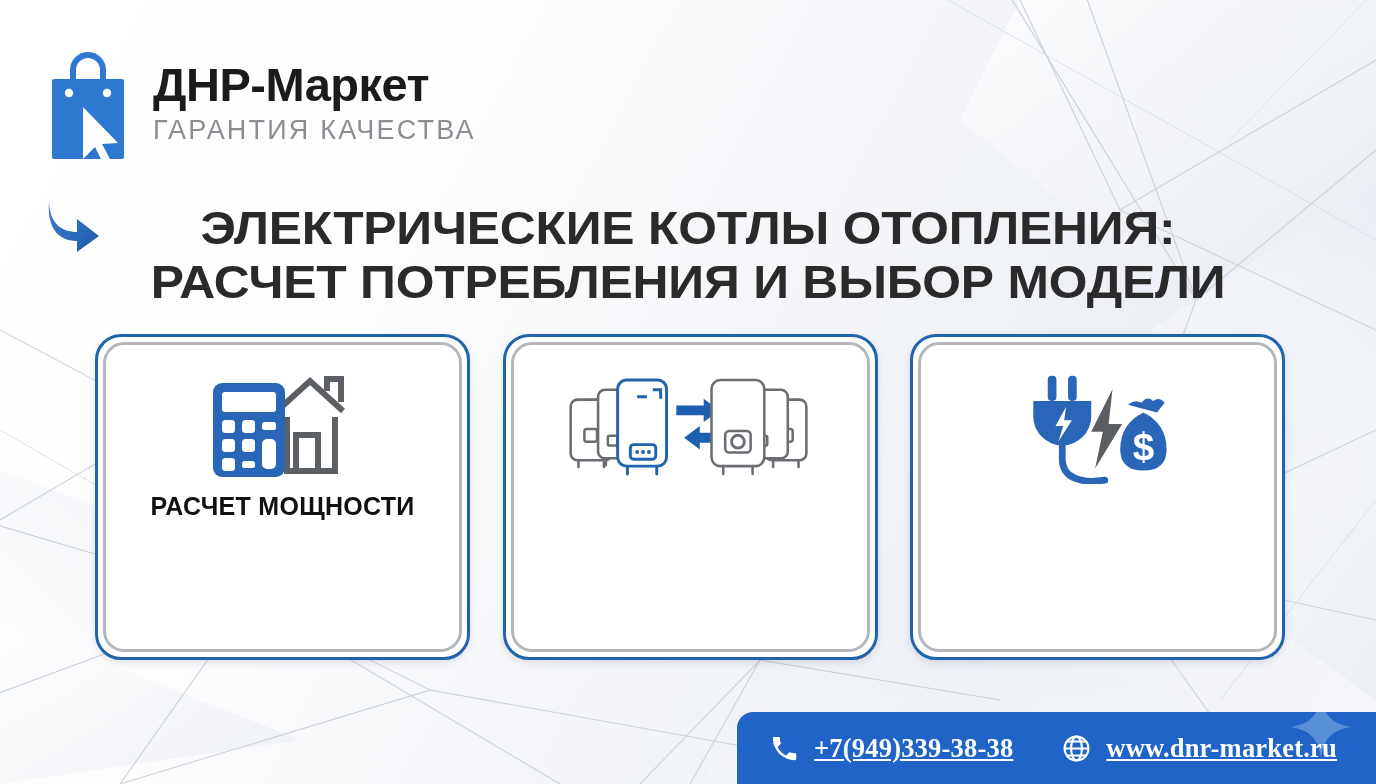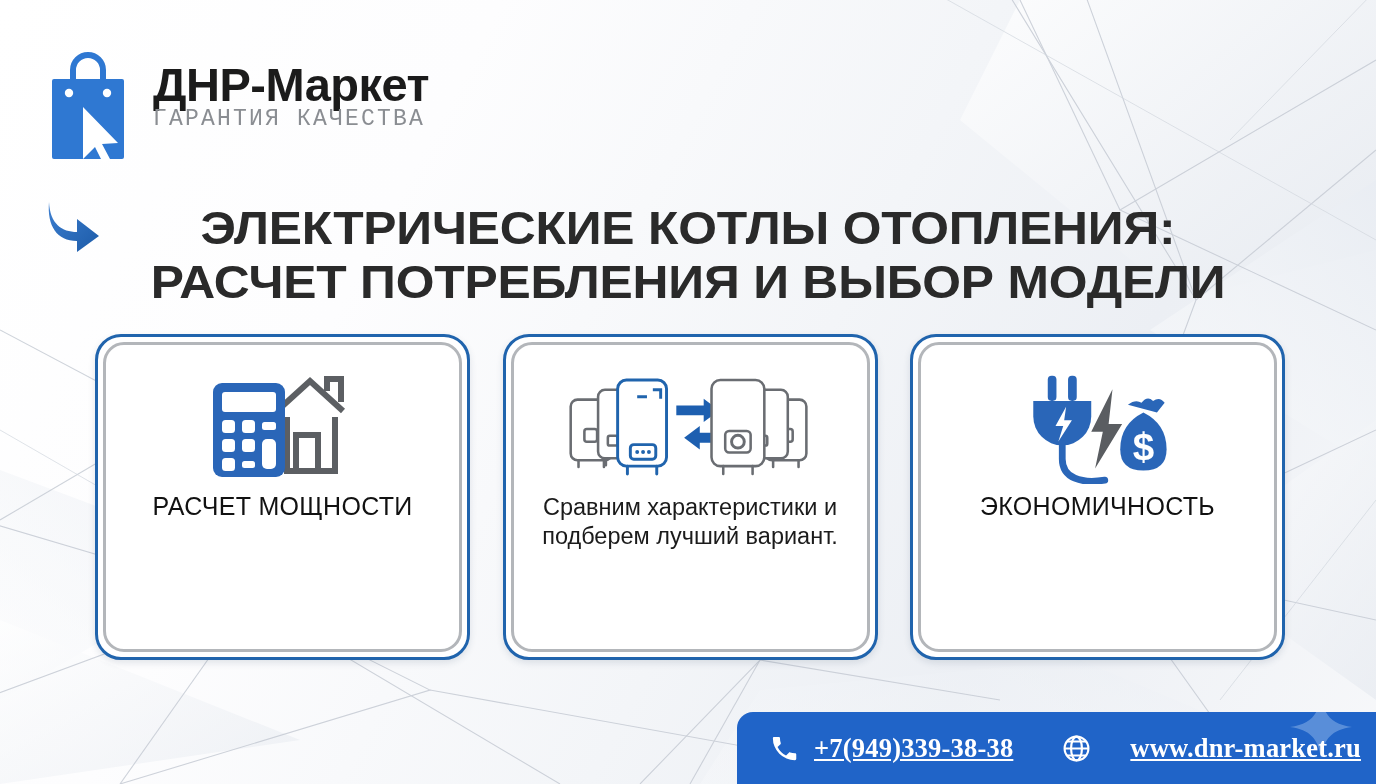--- a/index.html
+++ b/index.html
@@ -17,21 +17,21 @@
     background:
       linear-gradient(118deg,#ffffff 0%,#fdfdfe 28%,#f3f5f8 56%,#eceff4 74%,#f7f8fa 100%);
   }
   .bg-svg{position:absolute;inset:0;width:1376px;height:784px;}
 
   
   .logo{position:absolute;left:50px;top:47px;display:flex;align-items:flex-start;}
   .logo-mark{width:76px;height:115px;position:relative;flex:0 0 auto;}
   .logo-text{margin-left:27px;padding-top:14px;}
   .logo-title{font-size:47px;font-weight:700;color:#1b1b1b;letter-spacing:-0.5px;line-height:1;}
-  .logo-sub{font-size:23px;color:#8a8d92;letter-spacing:2.2px;line-height:1;font-family:Liberation Mono, monospace;}
+  .logo-sub{font-size:27px;color:#8a8d92;letter-spacing:2.2px;margin-top:9px;line-height:1;}
 
   
   .arrow-deco{position:absolute;left:44px;top:196px;width:58px;height:58px;}
   .headline{position:absolute;left:0;right:0;top:170px;text-align:center;
     font-size:47px;font-weight:800;color:#2a2a2a;line-height:1.13;
     letter-spacing:-0.2px;transform:scaleX(1.06);transform-origin:50% 0;
     padding:0 40px;box-sizing:border-box;}
   .headline .l2{display:block;}
 
   
@@ -43,35 +43,35 @@
     background:#ffffff;padding:5px;
     box-shadow:0 3px 7px rgba(40,60,90,.13);
   }
   .card-inner{
     width:100%;height:100%;box-sizing:border-box;
     border:3px solid #b3b6ba;border-radius:21px;background:#fff;
     display:flex;flex-direction:column;align-items:center;
     padding:26px 16px 12px;
   }
   .card-icon{height:112px;display:flex;align-items:center;justify-content:center;}
-  .card-title{font-size:25px;font-weight:400;color:#111;margin-top:11px;
+  .card-title{font-size:25px;font-weight:700;color:#111;margin-top:11px;
      letter-spacing:.3px;text-align:right;line-height:1;}
   .card-text{font-size:23.5px;color:#1b1b1b;text-align:center;margin-top:10px;
      line-height:1.22;}
 
   
   .footer{
     position:absolute;left:737px;top:712px;width:639px;height:72px;
     background:#2064c8;border-top-left-radius:16px;
     display:flex;align-items:center;overflow:hidden;
   }
   .footer-sparkle{position:absolute;right:24px;top:-16px;width:62px;height:62px;opacity:.45;}
   .f-item{display:flex;align-items:center;color:#fff;position:relative;z-index:2;}
   .f-phone{margin-left:32px;}
-  .f-site{margin-left:48px;gap:24px;}
+  .f-site{margin-left:48px;}
   .f-label{font-size:26.5px;font-weight:600;letter-spacing:.2px;margin-left:14px;white-space:nowrap;font-family:Liberation Serif, serif;}
   .f-ico{width:31px;height:31px;display:block;flex:0 0 auto;}
 </style>
 </head>
 <body>
 
 <div class="stage">
 
   <div class="bg">
     <div class="bg-base"></div>
@@ -216,21 +216,20 @@
               <path d="M221 90 v7 M247 90 v7" stroke-linecap="round"></path>
               <rect x="196" y="18" width="40" height="70" rx="7"></rect>
               <rect x="205" y="65" width="10" height="10" rx="2"></rect>
               <rect x="158" y="8" width="54" height="88" rx="9"></rect>
               <rect x="172" y="60" width="26" height="22" rx="4"></rect>
               <path d="M170 96 v8 M200 96 v8" stroke-linecap="round"></path>
             </g>
             <circle cx="185" cy="71" r="6.5" fill="none" stroke="#6a6d72" stroke-width="3"></circle>
           </svg>
         </div>
-        <div class="card-text">Сравним характеристики и подберем лучший вариант.</div>
       </div>
     </div>
 
     <div class="card">
       <div class="card-inner">
         <div class="card-icon">
           <svg viewBox="0 0 170 118" width="166" height="114">
 
             <rect x="33" y="6" width="9" height="26" rx="4" fill="#2a66b8"></rect>
             <rect x="54" y="6" width="9" height="26" rx="4" fill="#2a66b8"></rect>
@@ -240,21 +239,20 @@
 
             <path d="M48 76 v16 c0 20 20 26 44 22" fill="none" stroke="#2a66b8" stroke-width="7" stroke-linecap="round"></path>
 
             <path d="M100 20 L78 64 L90 64 L82 102 L110 56 L96 56 Z" fill="#5a5d61"></path>
 
             <path d="M116 36 q8 -6 14 -2 q6 -8 12 -2 q7 -5 12 2 l-8 10 z" fill="#2a66b8"></path>
             <path d="M132 44 q-24 12 -24 38 q0 22 24 22 q24 0 24 -22 q0 -26 -24 -38 z" fill="#2a66b8"></path>
             <text x="132" y="93" font-family="'Liberation Sans',sans-serif" font-size="40" font-weight="700" fill="#ffffff" text-anchor="middle">$</text>
           </svg>
         </div>
-        <div class="card-title">ЭКОНОМИЧНОСТЬ</div>
       </div>
     </div>
 
   </div>
 
   <div class="footer">
     <svg class="footer-sparkle" viewBox="0 0 62 62">
       <path d="M31 0 C34 20 42 28 62 31 C42 34 34 42 31 62 C28 42 20 34 0 31 C20 28 28 20 31 0 Z" fill="#9fc2ef"></path>
     </svg>
 

